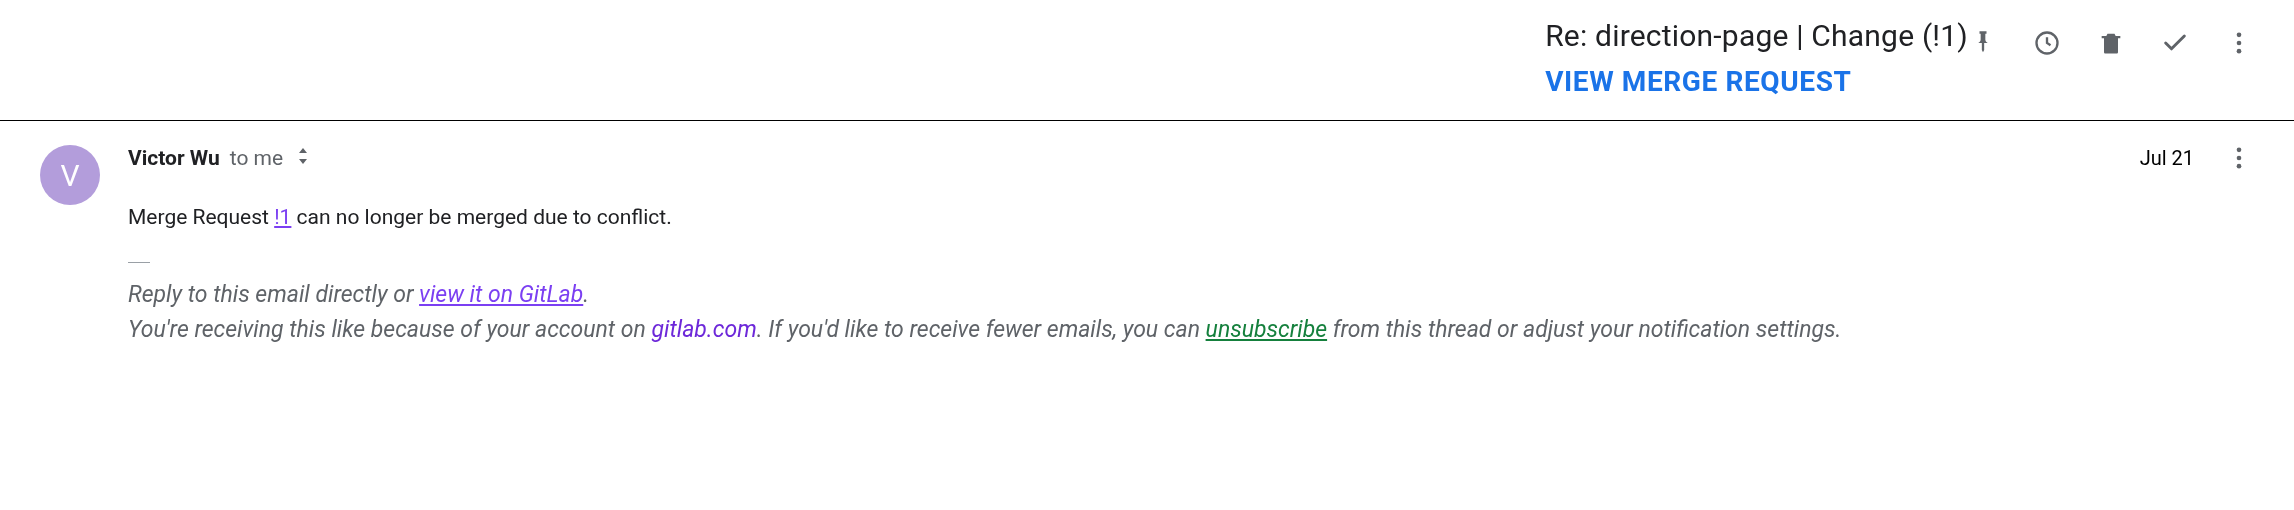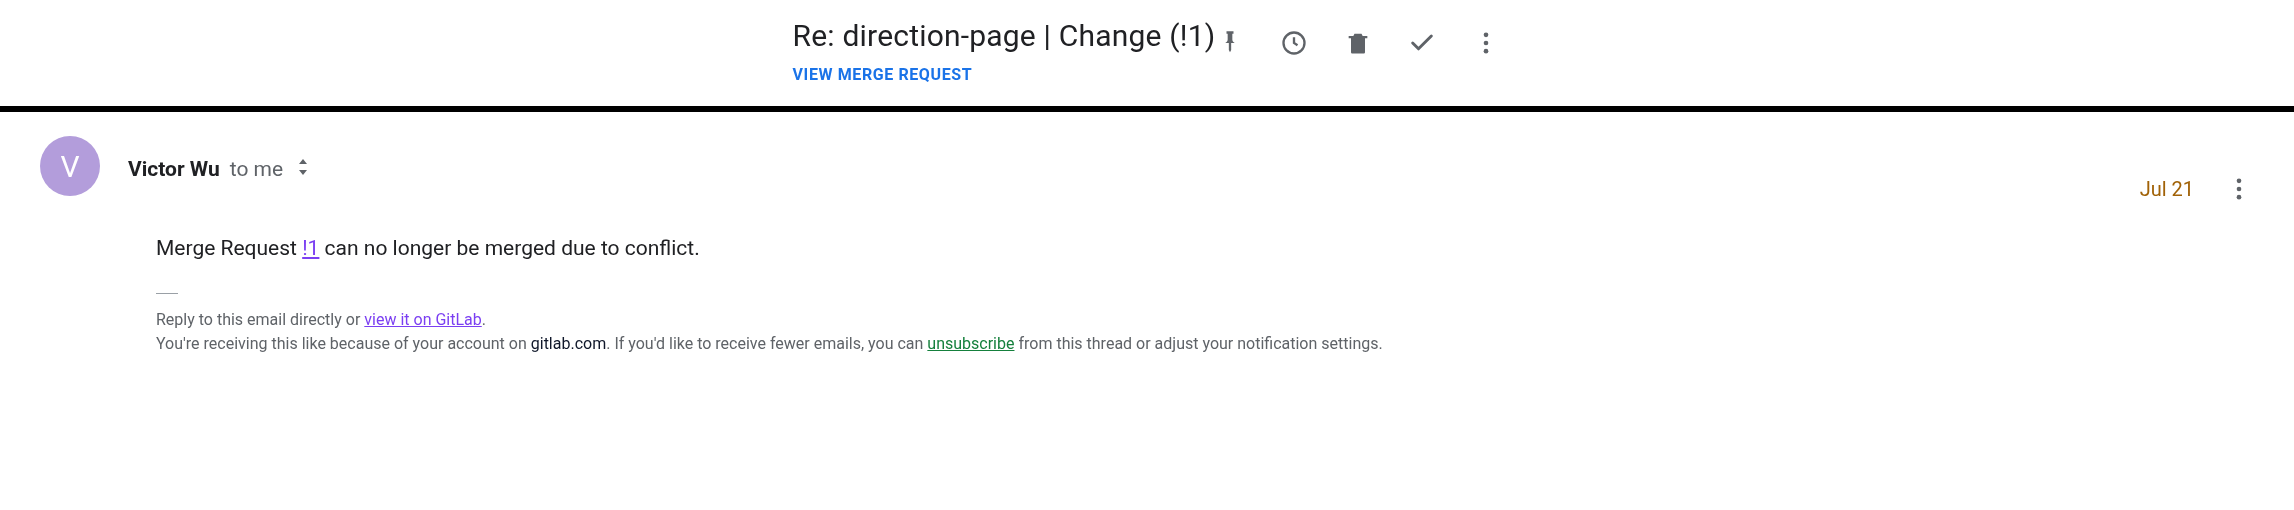--- a/index.html
+++ b/index.html
@@ -7,34 +7,34 @@
     font-family: -apple-system, BlinkMacSystemFont, "Segoe UI", Roboto, Arial, sans-serif;
     background: #fff;
     color: #202124;
     width: 2294px;
   }
   .root { width: 2294px; }
 
   
   .header {
     padding: 18px 40px 22px 40px;
-    border-bottom: 6px solid #000000;
+    border-bottom: 1px solid #000000;
     display: flex;
     align-items: flex-start;
-    justify-content: center;
+    justify-content: flex-end;
   }
   .subject-wrap { display: flex; flex-direction: column; gap: 12px; }
   .subject {
     font-size: 30px;
     font-weight: 400;
     color: #202124;
     letter-spacing: 0.2px;
   }
   .view-mr {
-    font-size: 16px;
+    font-size: 28px;
     font-weight: 700;
     letter-spacing: 0.6px;
     color: #1a73e8;
     text-transform: uppercase;
     cursor: pointer;
   }
   .actions {
     display: flex;
     align-items: center;
     gap: 34px;
@@ -72,41 +72,40 @@
   .msg-header {
     display: flex;
     align-items: center;
     justify-content: space-between;
     margin-bottom: 28px;
   }
   .from-line { display: flex; align-items: center; gap: 10px; font-size: 21px; }
   .from-name { font-weight: 700; color: #202124; }
   .to-text { color: #5f6368; font-weight: 400; text-align: right; }
   .expand-icon { color: #5f6368; font-size: 15px; letter-spacing: -3px; cursor: pointer; padding: 0 4px;}
-  .msg-meta { display: flex; align-items: center; gap: 30px; color: #a16207; font-size: 20px; margin-top: 40px; }
+  .msg-meta { display: flex; align-items: center; gap: 30px; color: #000000; font-size: 20px; }
   .msg-date { white-space: nowrap; }
 
   .body-text {
     font-size: 21px;
     line-height: 1.55;
     color: #202124;
     max-width: 1920px;
-    margin-left: 28px;
   }
   .body-line1 { margin-bottom: 28px; }
   .mr-link { color: #7b3ff2; text-decoration: underline; cursor: pointer; }
   .dash-sep {
     width: 22px;
     border-top: 1.5px solid #9aa0a6;
     margin: 0 0 14px 0;
   }
-  .footer-text { color: #5f6368; font-size: 16px; line-height: 1.55; }
+  .footer-text { color: #5f6368; font-size: 23px; line-height: 1.55; font-style: italic; }
   .footer-text .link-purple { color: #7b3ff2; text-decoration: underline; cursor: pointer; }
   .footer-text .link-blue { color: #15803d; text-decoration: underline; cursor: pointer; }
-  .footer-text .domain { color: #0f172a; cursor: pointer; }
+  .footer-text .domain { color: #6d28d9; cursor: pointer; }
 
 </style>
 </head>
 <body>
 
 <div class="root">
 
   <div class="header">
     <div class="subject-wrap">
       <div class="subject">Re: direction-page | Change (!1)</div>

